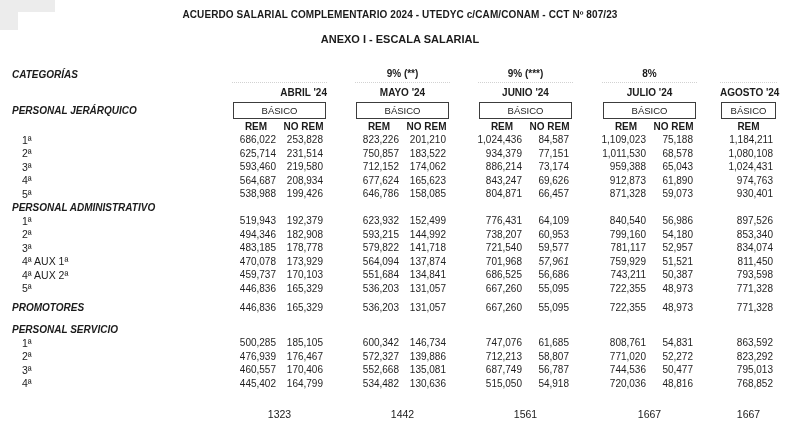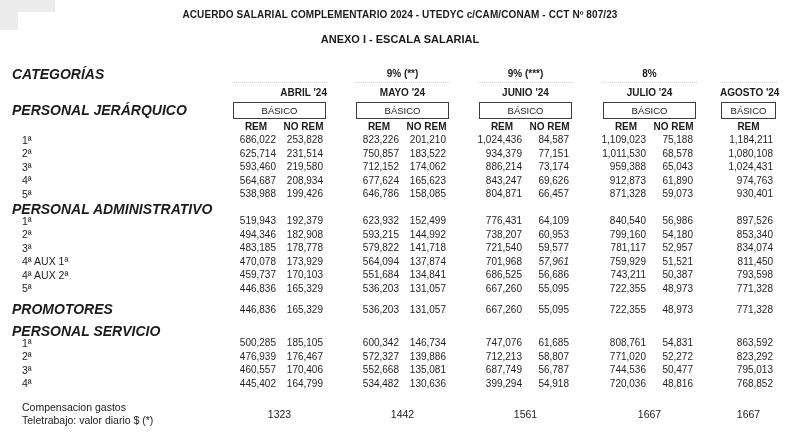--- a/index.html
+++ b/index.html
@@ -17,21 +17,21 @@
     grid-template-columns:232px 48px 47px 28px 48px 47px 28px 48px 47px 29px 48px 47px 23px 57px;
     align-items:center;
   }
   .hrow{height:18px;}
   .chrow{height:14px;}
   .drow{height:13.5px;}
   .frow{height:34px;margin-top:7px;}
   .gap6{margin-top:6px;}
   .gap8{margin-top:8px;}
   .lbl{padding-left:22px;white-space:nowrap;}
-  .sec{font-weight:700;font-style:italic;font-size:14px;padding-left:12px;}
+  .sec{font-weight:700;font-style:italic;font-size:10px;padding-left:12px;}
   .cat{font-size:10.5px;}
   .pct{text-align:center;font-weight:700;font-size:10px;align-self:end;padding-bottom:3px;border-bottom:1px dotted #d2d2d2;}
   .month{text-align:center;font-weight:700;font-size:10px;white-space:nowrap;}
   .boxcell{align-self:center;}
   .basico-box{border:1px solid #3c3c3c;height:15px;line-height:15px;text-align:center;font-size:9.5px;margin:0 1px;background:#fff;}
   .colhead{display:flex;justify-content:center;font-weight:700;font-size:10px;white-space:nowrap;}
   .num{display:flex;justify-content:flex-end;padding-right:4px;font-size:10px;white-space:nowrap;color:#1f1f1f;}
   .fval{text-align:center;font-size:10.5px;}
   .flbl{padding-left:22px;font-size:10.5px;line-height:13px;white-space:nowrap;}
 </style>
@@ -276,31 +276,27 @@
         <div class="num" style="grid-column: 11 / span 1;">744,536</div>
         <div class="num" style="grid-column: 12 / span 1;">50,477</div>
         <div class="num" style="grid-column: 14 / span 1;">795,013</div>
       </div>
       <div class="row drow">
         <div class="lbl cat" style="grid-column: 1 / span 1;">4ª</div>
         <div class="num" style="grid-column: 2 / span 1;">445,402</div>
         <div class="num" style="grid-column: 3 / span 1;">164,799</div>
         <div class="num" style="grid-column: 5 / span 1;">534,482</div>
         <div class="num" style="grid-column: 6 / span 1;">130,636</div>
-        <div class="num" style="grid-column: 8 / span 1;">399,294</div>
+        <div class="num" style="grid-column: 8 / span 1;">515,050</div>
         <div class="num" style="grid-column: 9 / span 1;">54,918</div>
         <div class="num" style="grid-column: 11 / span 1;">720,036</div>
         <div class="num" style="grid-column: 12 / span 1;">48,816</div>
         <div class="num" style="grid-column: 14 / span 1;">768,852</div>
       </div>
       <div class="row frow">
-        <div class="flbl" style="grid-column: 1 / span 1;">
-          <div>Compensacion gastos</div>
-          <div>Teletrabajo: valor diario $ (*)</div>
-        </div>
         <div class="fval" style="grid-column: 2 / span 2;">1323</div>
         <div class="fval" style="grid-column: 5 / span 2;">1442</div>
         <div class="fval" style="grid-column: 8 / span 2;">1561</div>
         <div class="fval" style="grid-column: 11 / span 2;">1667</div>
         <div class="fval" style="grid-column: 14 / span 1;">1667</div>
       </div>
     </div>
 </div>
 
 </body></html>

